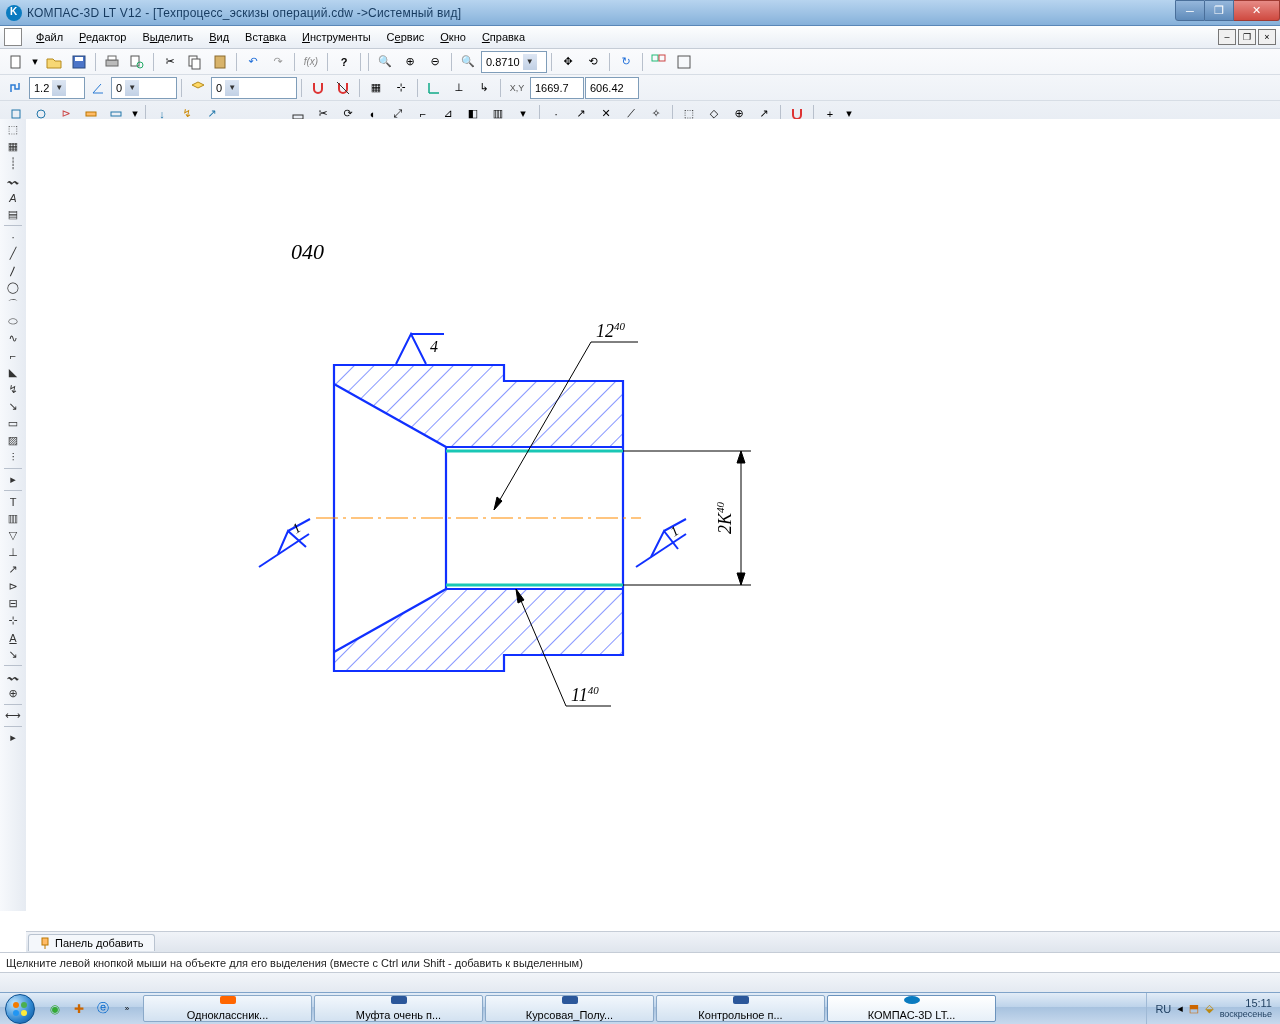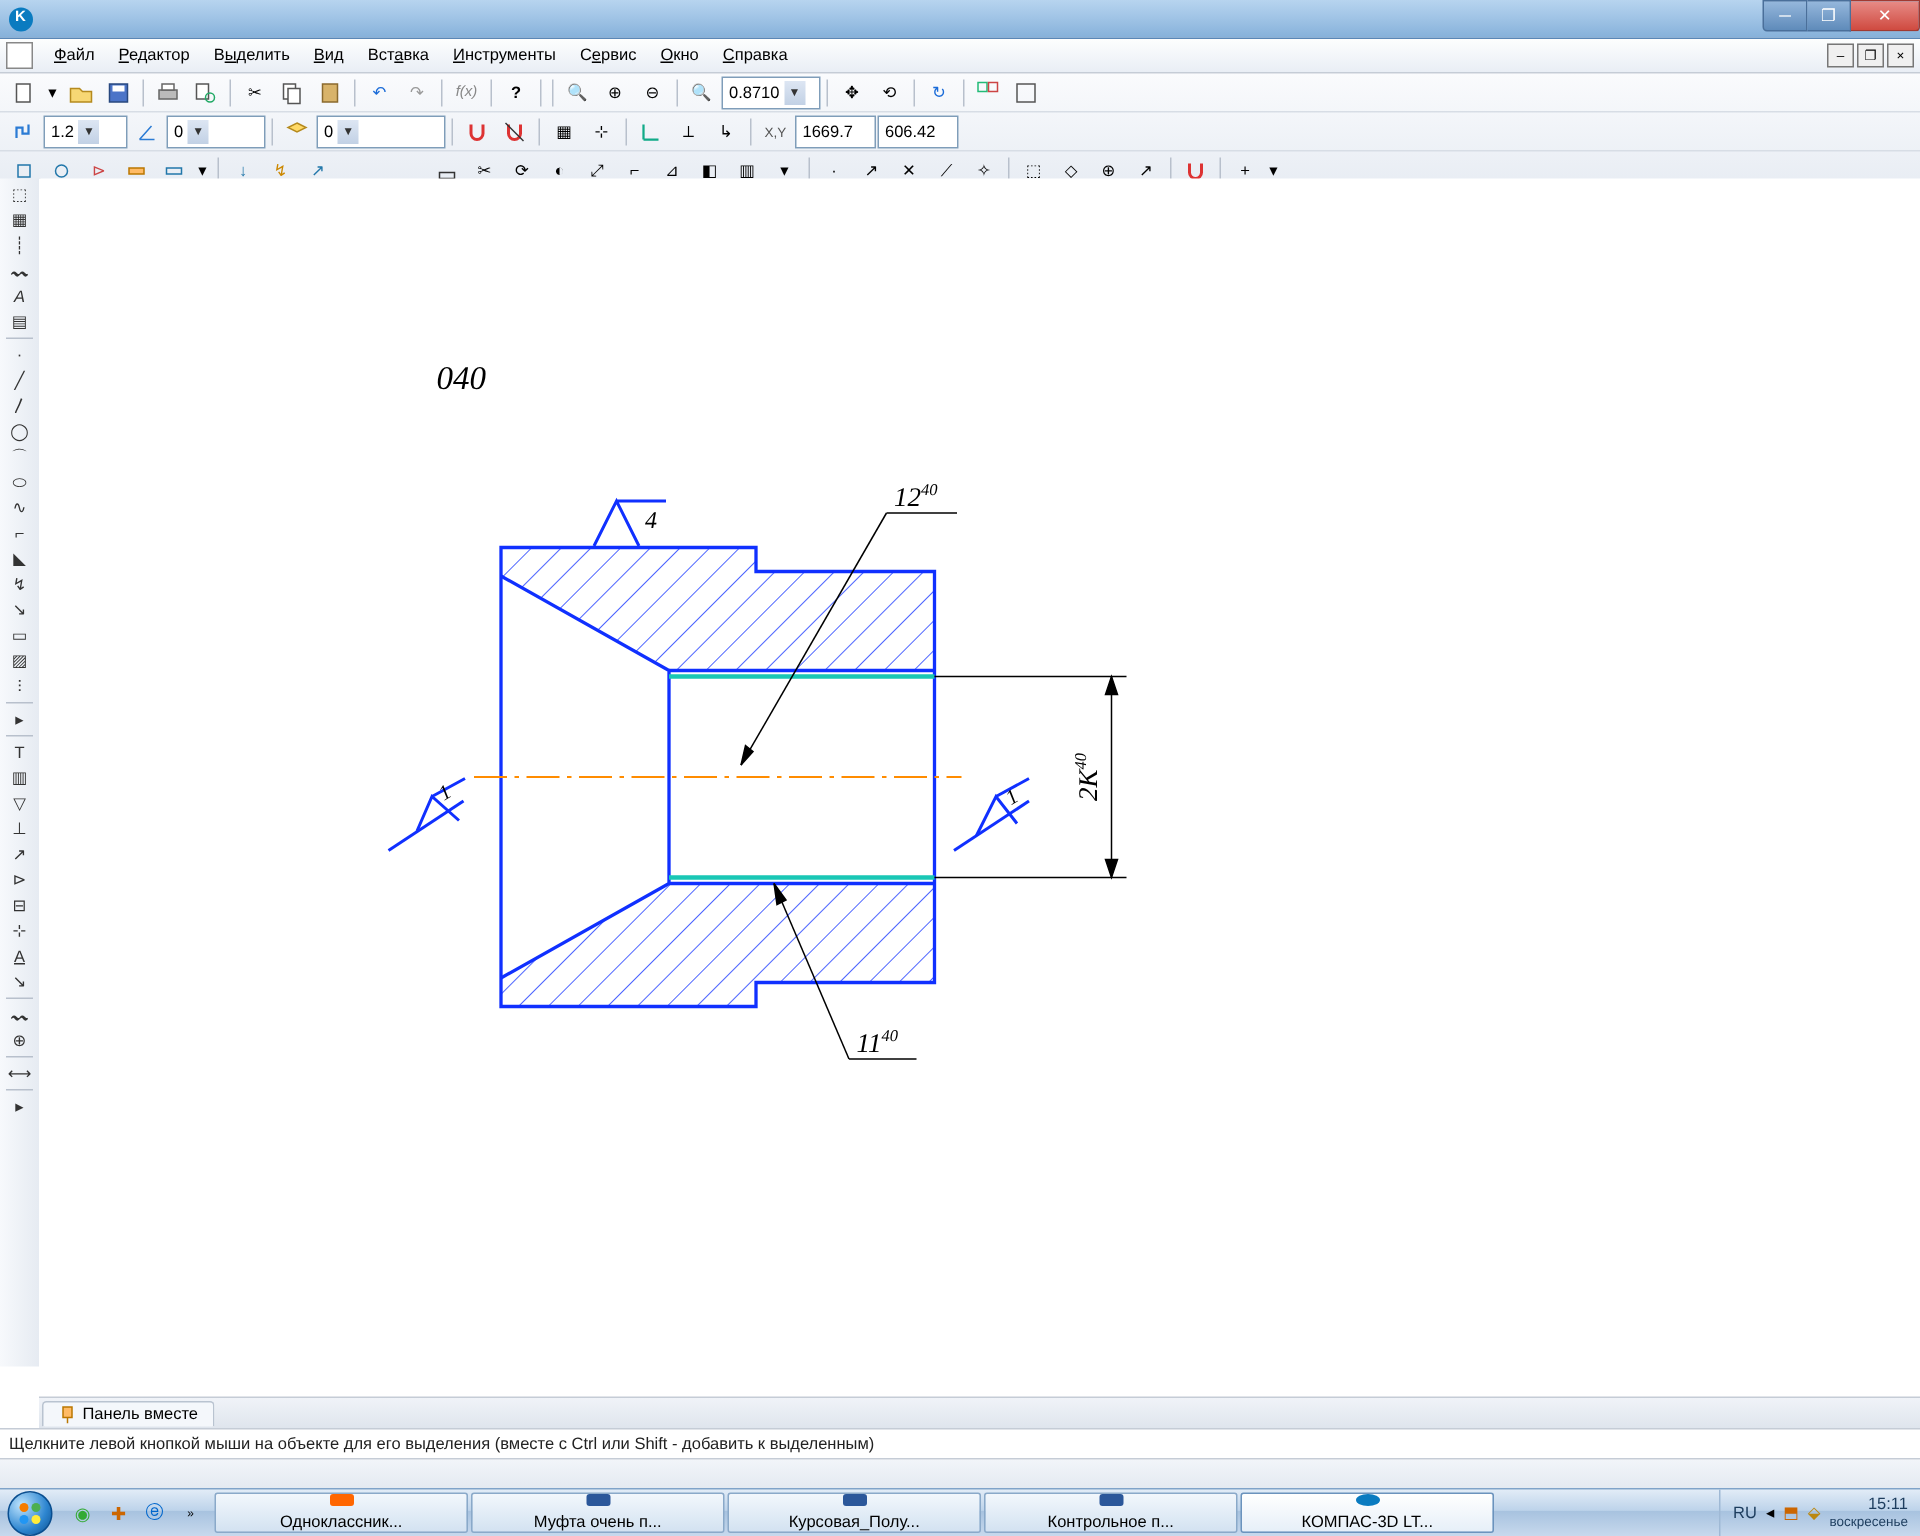--- a/index.html
+++ b/index.html
@@ -58,20 +58,21 @@
 .tray .clock{font-size:11px;color:#1d3d5e;text-align:right;line-height:1.05;}
 
 .ico16{width:16px;height:16px;display:inline-block;border-radius:2px;}
 svg{display:block;}
 </style>
 </head>
 <body>
 
 <div class="titlebar">
   <span class="app-icon"></span>
+  <span class="title-text">КОМПАС-3D LT V12 - [Техпроцесс_эскизы операций.cdw -&gt;Системный вид]</span>
   <div class="winbtns">
     <div class="min">─</div>
     <div class="max">❐</div>
     <div class="close">✕</div>
   </div>
 </div>
 
 <div class="menubar">
   <span class="doc-icon"></span>
   <span class="mitem"><u>Ф</u><span></span><span>айл</span></span>
@@ -417,21 +418,21 @@
 </div>
 
 <div class="panelbar">
   <div class="tab">
     <span class="lock">
       <svg width="12" height="12">
           <rect x="3" y="1" width="6" height="7" fill="#fb6" stroke="#b70"></rect>
           <line x1="6" y1="8" x2="6" y2="12" stroke="#b70"></line>
         </svg>
     </span>
-    <span>Панель вместе</span>
+    <span>Панель добавить</span>
   </div>
 </div>
 
 <div class="hintbar">
   <span>Щелкните левой кнопкой мыши на объекте для его выделения (вместе с Ctrl или Shift - добавить к выделенным)</span>
 </div>
 
 <div class="sb-blank"></div>
 
 <div class="taskbar">

